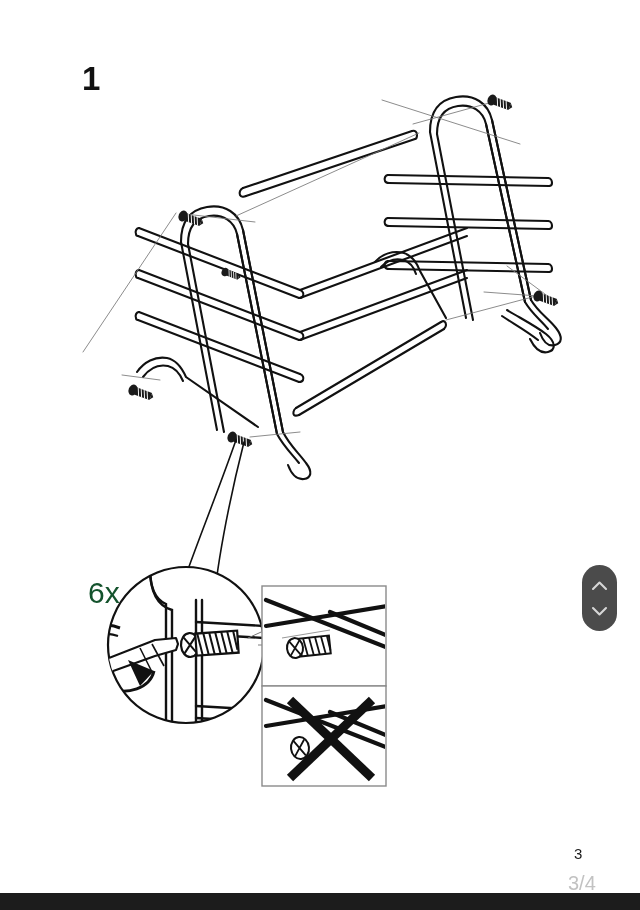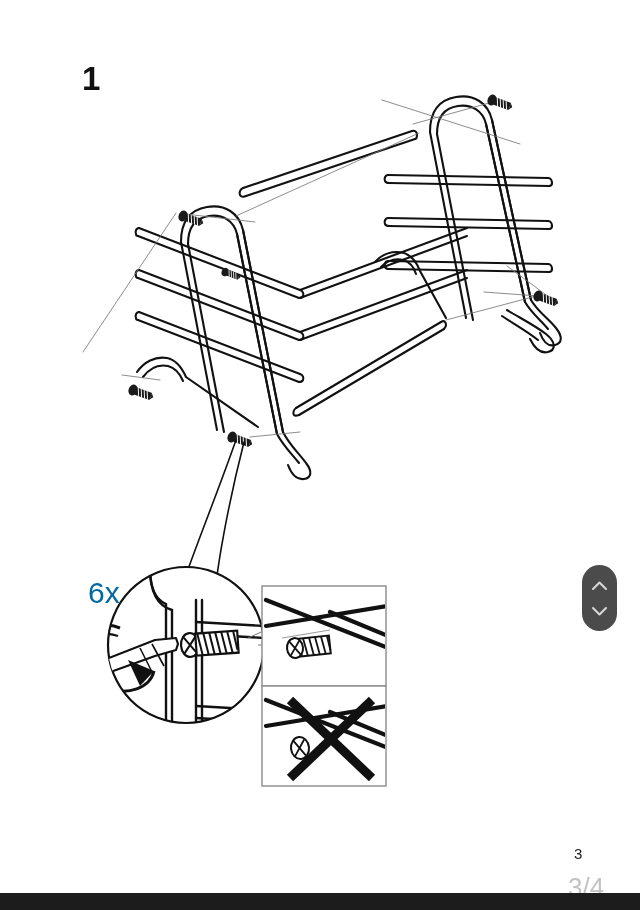--- a/index.html
+++ b/index.html
@@ -33,38 +33,38 @@
     left:0; top:0;
     width:640px; height:830px;
     pointer-events:none;
   }
 
   
   #qty-label{
     position:absolute;
     left:88px; top:578px;
     font-size:30px;
-    color:#0369a1;
+    color:#14532d;
     font-weight:400;
     line-height:1;
     font-family:"Liberation Sans", sans-serif;
   }
 
   
   #page-number{
     position:absolute;
     left:574px; top:845px;
     font-size:15px;
     color:#1a1a1a;
     font-family:"Liberation Sans", sans-serif;
   }
   #page-progress{
     position:absolute;
     left:568px; top:872px;
-    font-size:26px;
+    font-size:20px;
     color:#c2c2c2;
     letter-spacing:0px;
     font-family:"Liberation Sans", sans-serif;
   }
 
   
   #bottom-bar{
     position:absolute;
     left:0; bottom:0;
     width:640px; height:17px;

